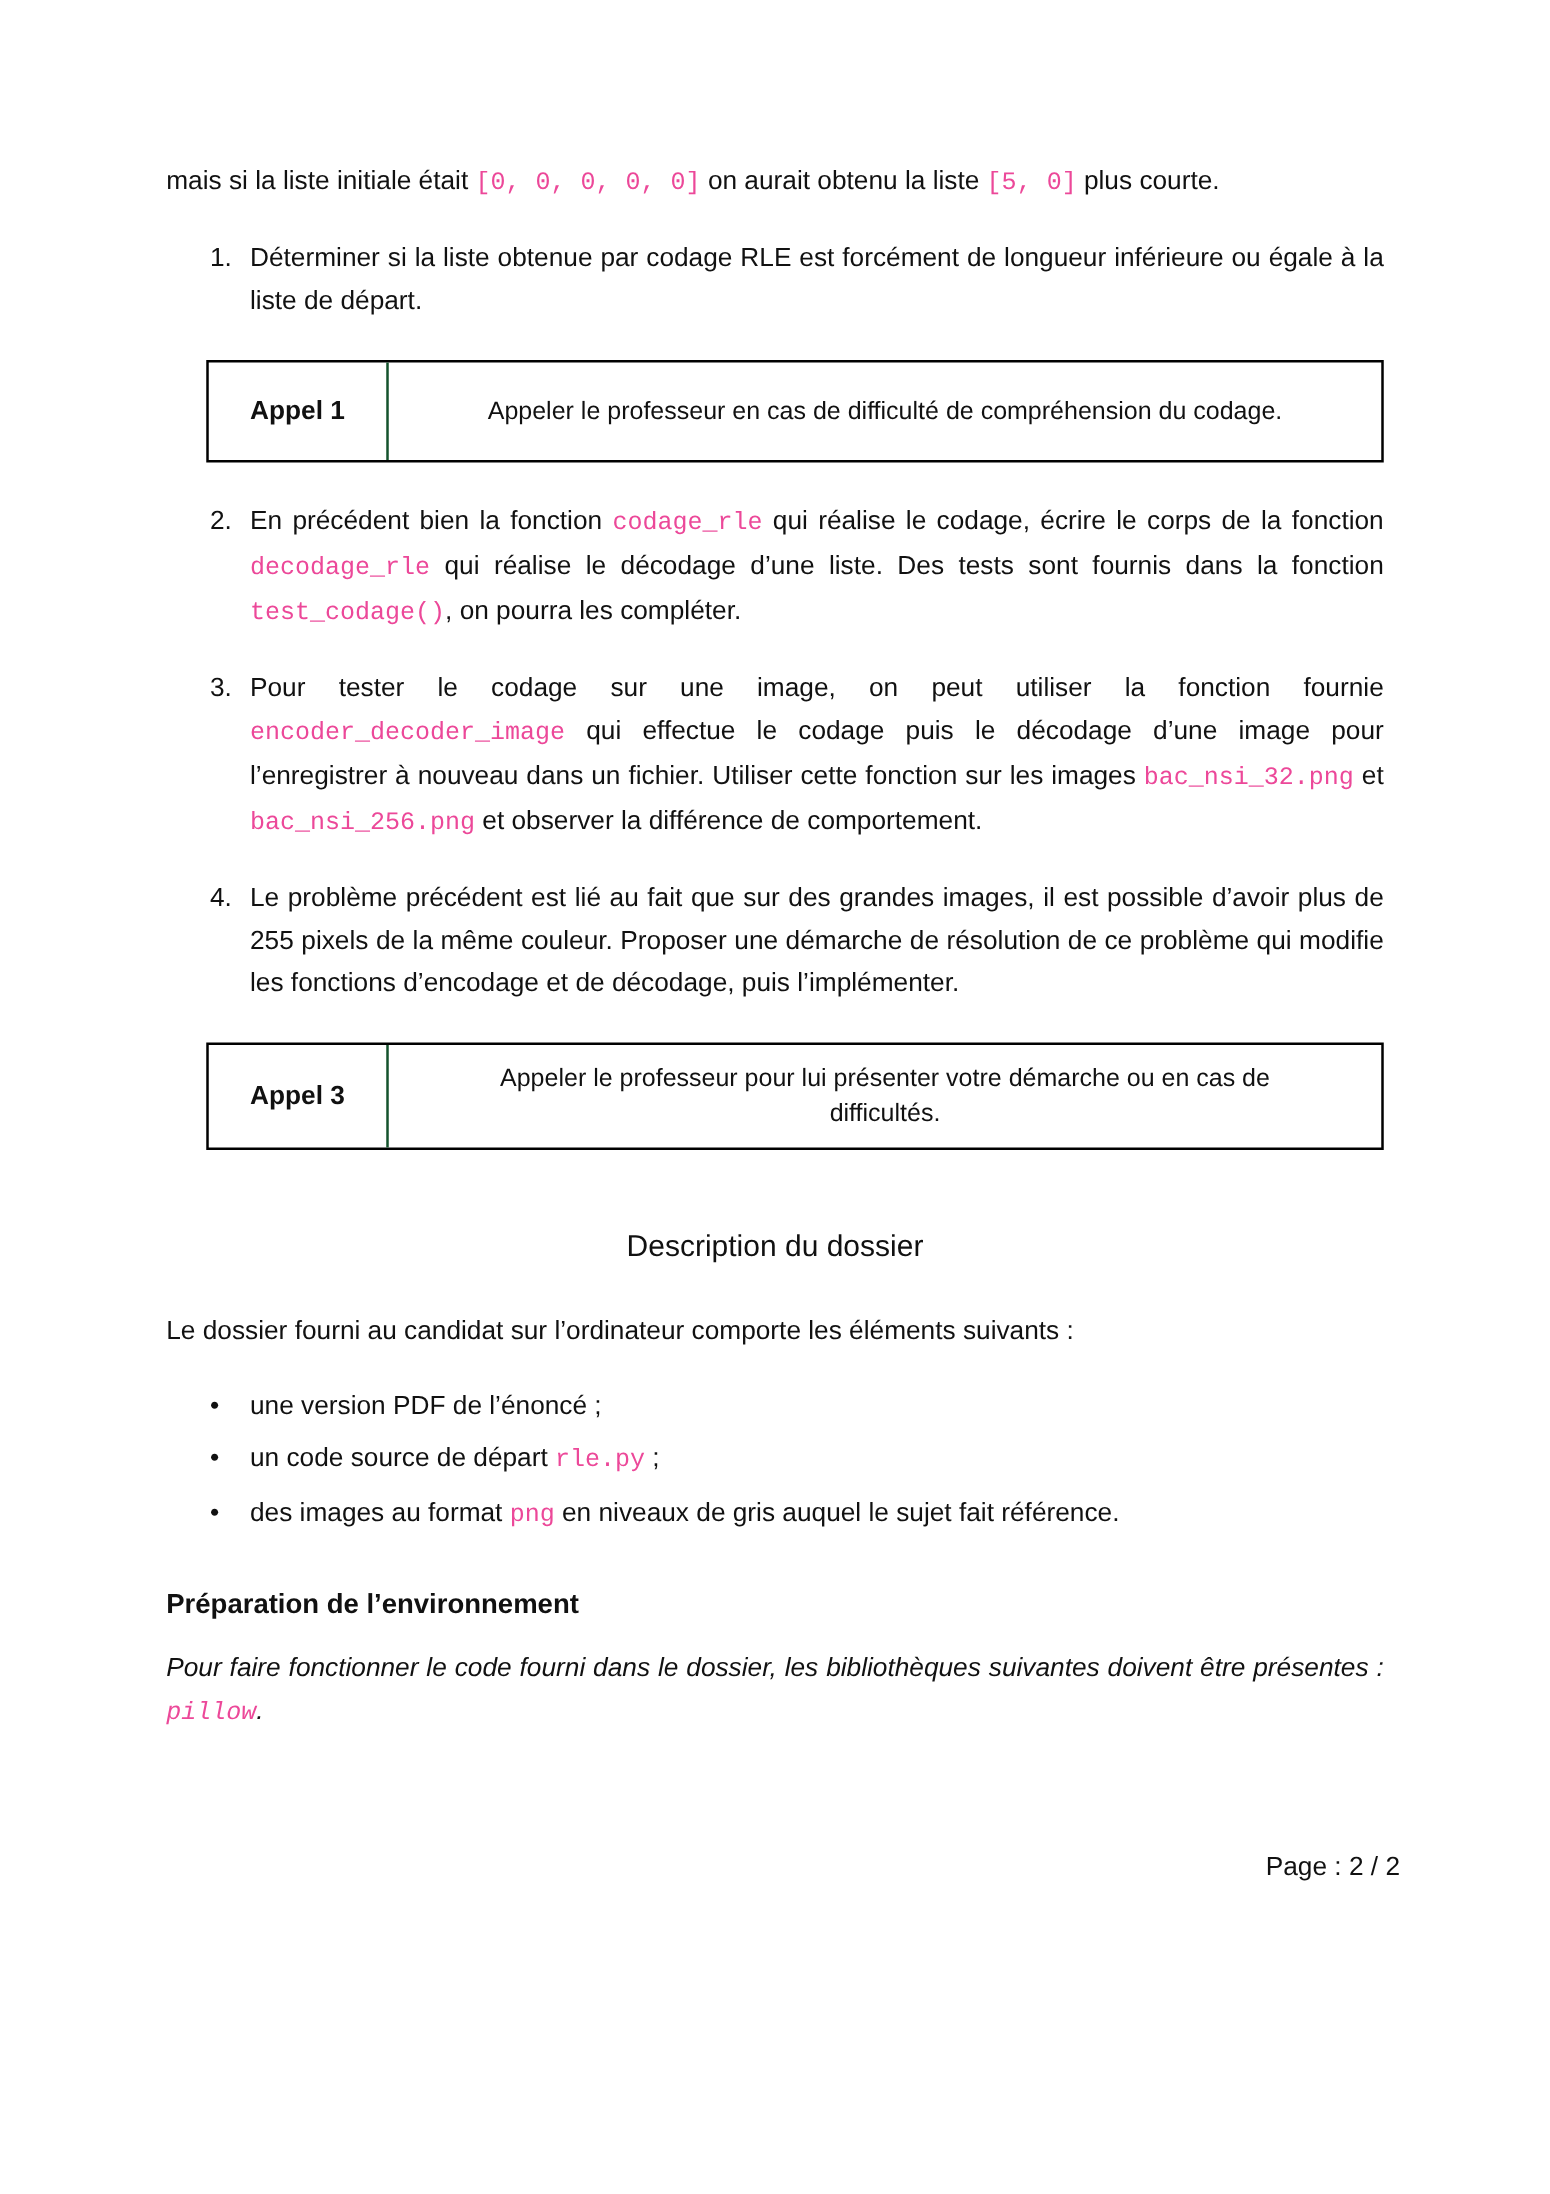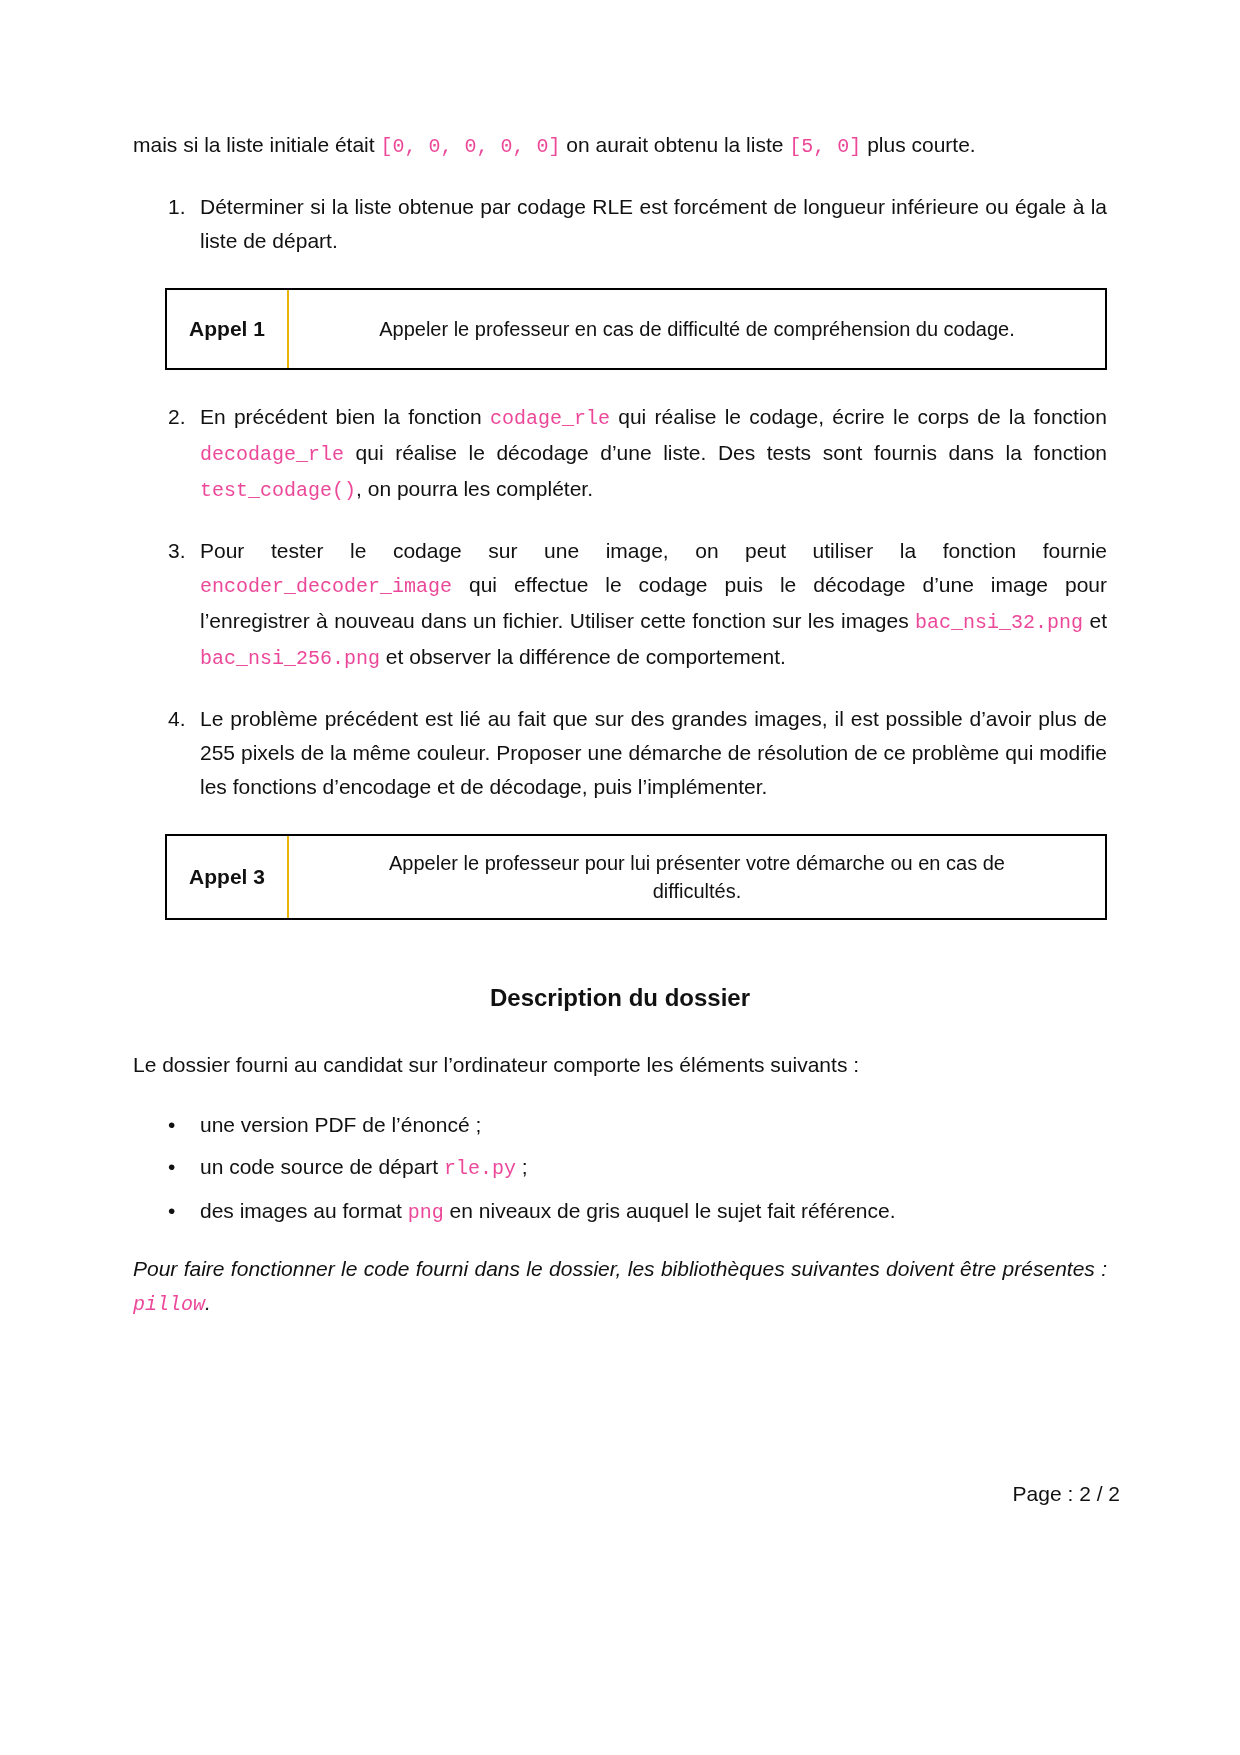--- a/index.html
+++ b/index.html
@@ -27,36 +27,36 @@
   .q-num { width:32px; flex-shrink:0; }
   .q-body { flex:1; text-align:justify; }
 
   .appel {
     display:flex;
     border:2px solid #000000;
     margin:30px 0 30px 32px;
     min-height:82px;
   }
   .appel-label {
-    width:122px; flex-shrink:0;
-    border-right:2px solid #eab308;
+    width:144px; flex-shrink:0;
+    border-right:2px solid #14532d;
     display:flex; align-items:center; justify-content:center;
     font-weight:bold; font-size:21px;
   }
   .appel-body {
     flex:1;
     display:flex; align-items:center; justify-content:center;
     text-align:center;
     font-size:20px; line-height:28px;
     padding:13px 70px;
   }
 
   .section-title {
     text-align:center;
-    font-weight:bold;
+    font-weight:normal;
     font-size:24px;
     margin-top:64px;
   }
 
   .lead { margin-top:36px; }
 
   .bullet-list { margin-top:26px; }
   .bullet-item { display:flex; padding-left:35px; margin-top:8px; }
   .bullet-marker { width:32px; flex-shrink:0; font-size:21px; }
 
@@ -125,18 +125,19 @@
     <div class="body-text bullet-item">
       <span class="bullet-marker">•</span>
       <span class="bullet-text"><span>un code source de départ </span><span class="code">rle.py</span><span> ;</span></span>
     </div>
     <div class="body-text bullet-item">
       <span class="bullet-marker">•</span>
       <span class="bullet-text"><span>des images au format </span><span class="code">png</span><span> en niveaux de gris auquel le sujet fait référence.</span></span>
     </div>
   </div>
 
+  <h3 class="subsection-title">Préparation de l’environnement</h3>
 
   <p class="body-text prep-body"><span>Pour faire fonctionner le code fourni dans le dossier, les bibliothèques suivantes doivent être présentes : </span><span class="code">pillow</span><span>.</span></p>
 
 </div>
 
 <div class="page-footer">Page : 2 / 2</div>
 
 </body></html>

